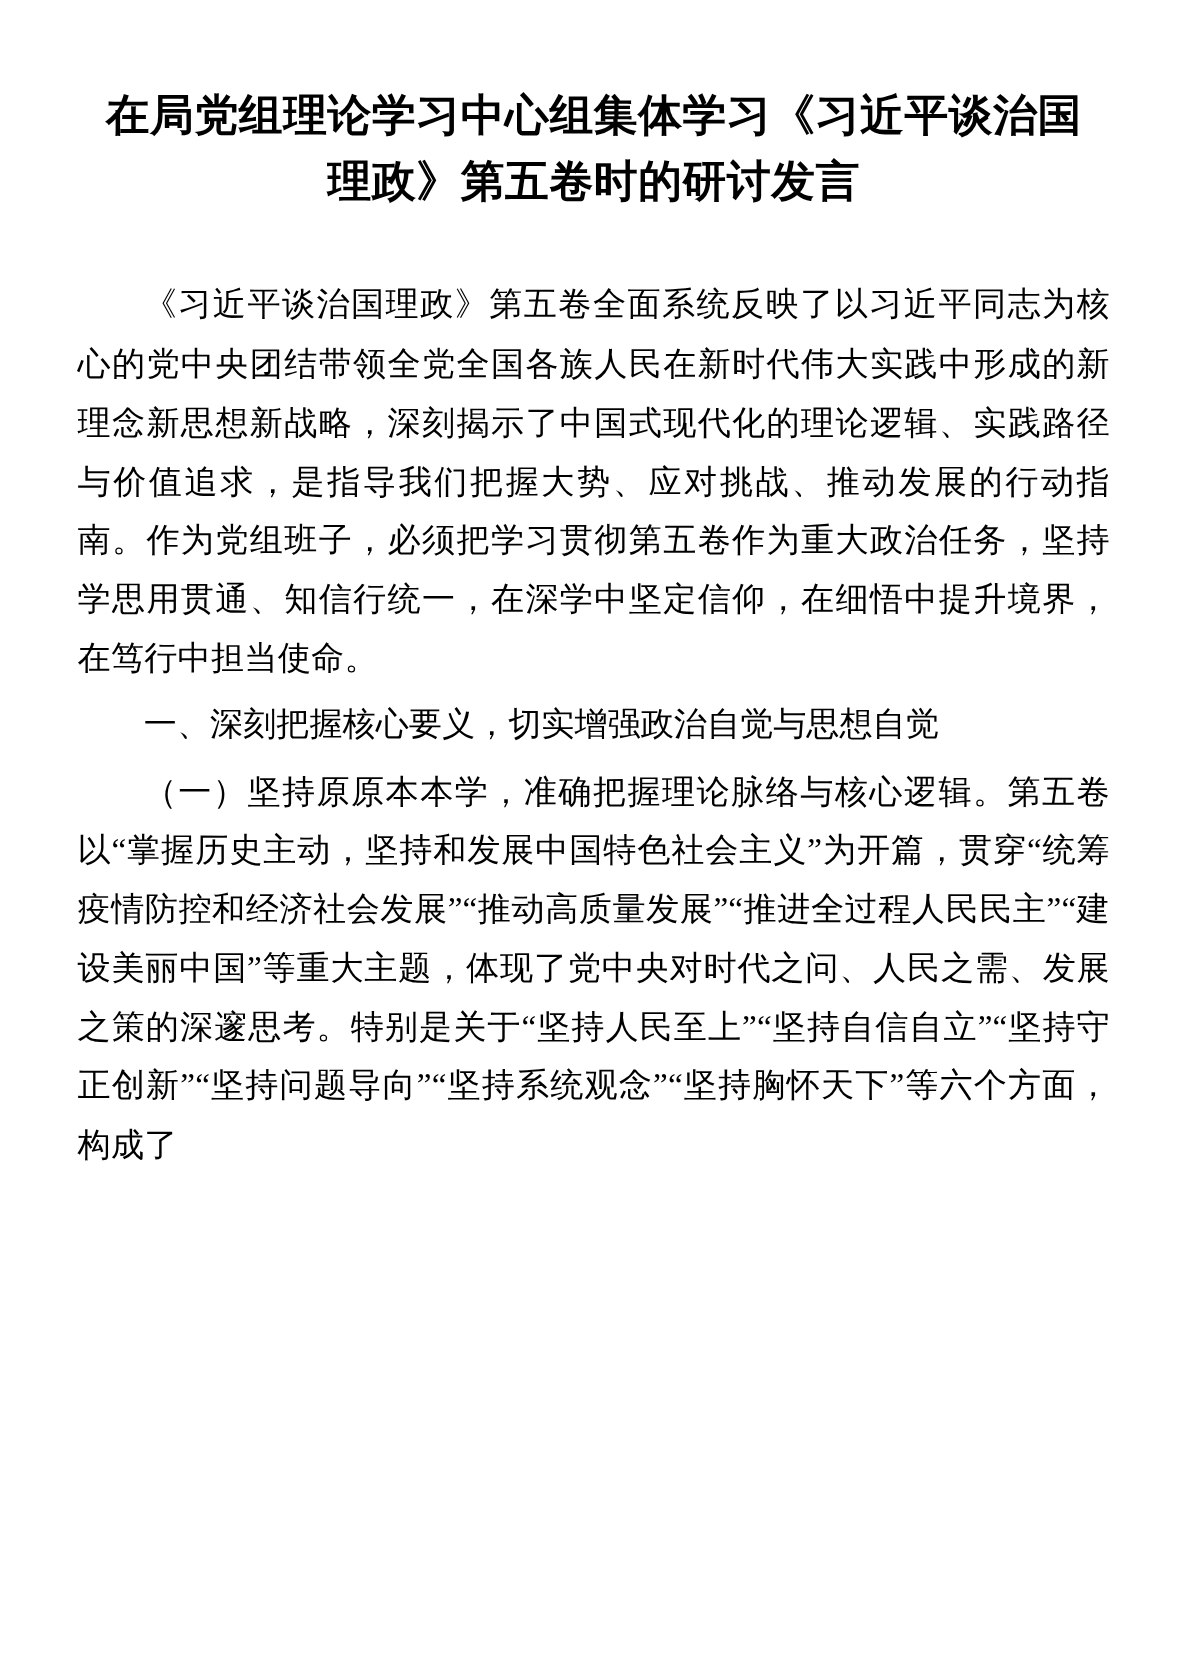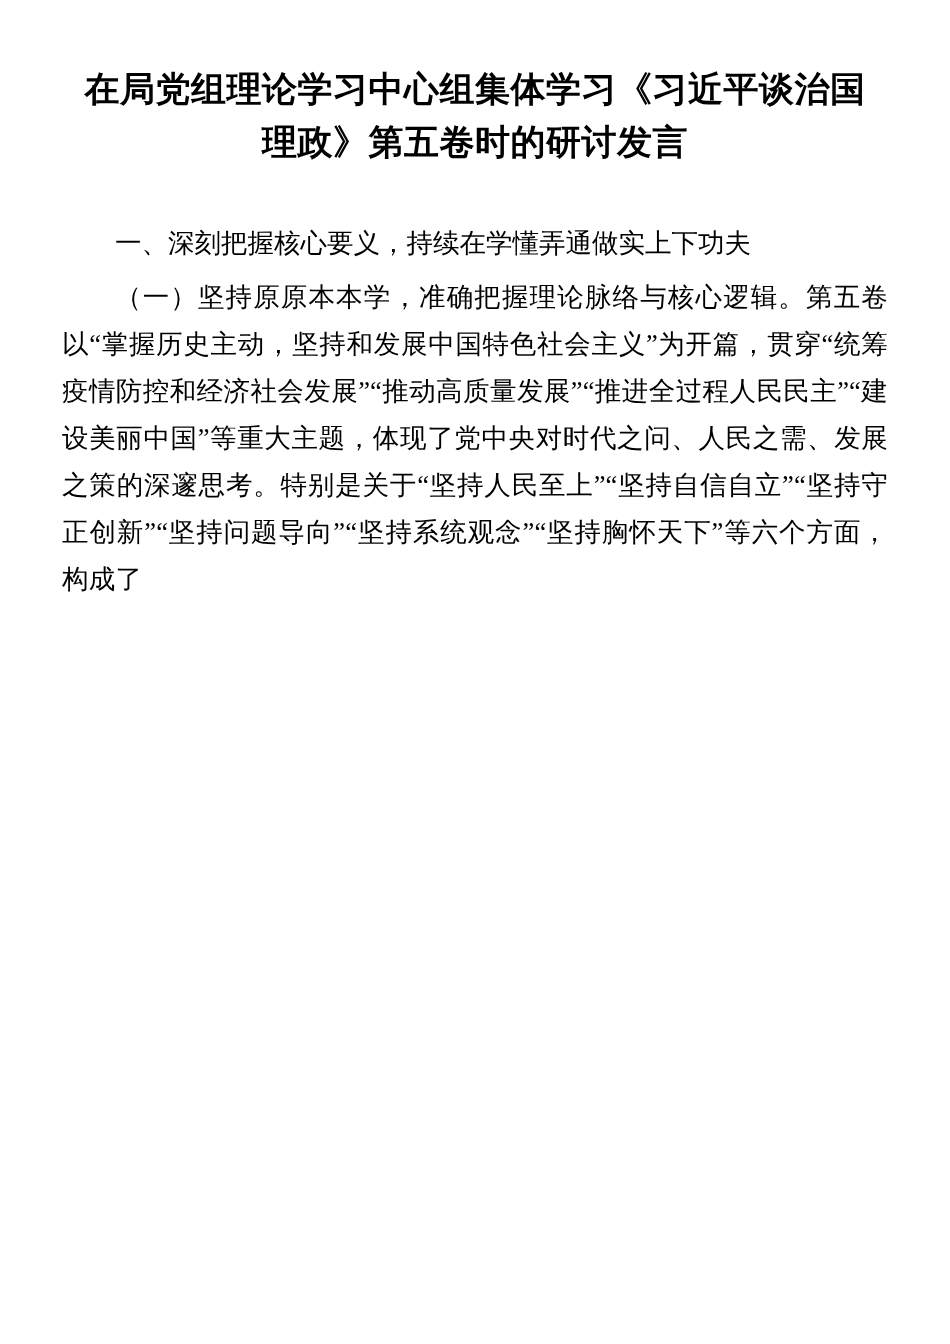--- a/index.html
+++ b/index.html
@@ -15,21 +15,21 @@
     overflow: hidden;
   }
   .page {
     width: 950px;
     height: 1344px;
     box-sizing: border-box;
     padding: 56px 62px 40px 62px;
     position: relative;
   }
   .doc-title {
-    font-family: Liberation Mono, monospace;
+    font-family: Liberation Sans, sans-serif;
     font-weight: bold;
     font-size: 35px;
     line-height: 1.52;
     text-align: center;
     letter-spacing: 0.5px;
     margin: 10px 0 0 0;
     padding: 0 6px;
   }
   .body-block {
     margin-top: 48px;
@@ -51,17 +51,18 @@
   }
 </style>
 </head>
 <body>
 
 <div class="page">
 
   <h1 class="doc-title">在局党组理论学习中心组集体学习《习近平谈治国理政》第五卷时的研讨发言</h1>
 
   <div class="body-block">
-    <p class="heading-para">一、深刻把握核心要义，持续在学懂弄通做实上下功夫</p>
+    <p class="para">《习近平谈治国理政》第五卷全面系统反映了以习近平同志为核心的党中央团结带领全党全国各族人民在新时代伟大实践中形成的新理念新思想新战略，深刻揭示了中国式现代化的理论逻辑、实践路径与价值追求，是指导我们把握大势、应对挑战、推动发展的行动指南。作为党组班子，必须把学习贯彻第五卷作为重大政治任务，坚持学思用贯通、知信行统一，在深学中坚定信仰，在细悟中提升境界，在笃行中担当使命。</p>
+    <p class="heading-para">一、深刻把握核心要义，切实增强政治自觉与思想自觉</p>
     <p class="para">（一）坚持原原本本学，准确把握理论脉络与核心逻辑。第五卷以“掌握历史主动，坚持和发展中国特色社会主义”为开篇，贯穿“统筹疫情防控和经济社会发展”“推动高质量发展”“推进全过程人民民主”“建设美丽中国”等重大主题，体现了党中央对时代之问、人民之需、发展之策的深邃思考。特别是关于“坚持人民至上”“坚持自信自立”“坚持守正创新”“坚持问题导向”“坚持系统观念”“坚持胸怀天下”等六个方面，构成了</p>
   </div>
 
 </div>
 
 </body></html>

